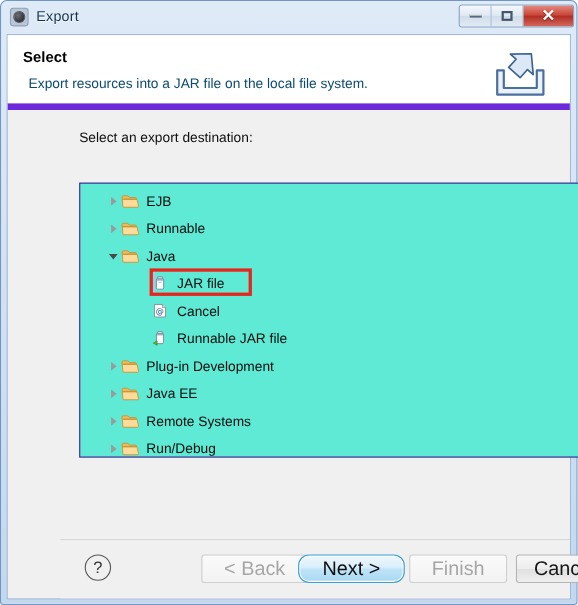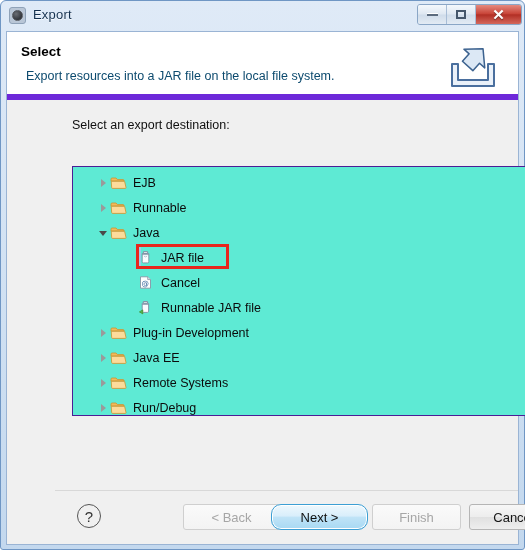--- a/index.html
+++ b/index.html
@@ -239,21 +239,21 @@
     width: 24px; height: 24px;
     border-radius: 50%;
     border: 1.5px solid #555;
     display: flex; align-items: center; justify-content: center;
     font-size: 15px; color: #333;
     background: #f0f0f0;
   }
   .btn {
     position: absolute; top: 14px;
     height: 26px;
-    font-size: 13px;
+    font-size: 18px;
     display: flex; align-items: center; justify-content: center;
     border: 1px solid #b5b5b5;
     border-radius: 3px;
     background: linear-gradient(180deg,#fbfbfb 0%, #f2f2f2 50%, #e9e9e9 51%, #f3f3f3 100%);
     color: #161616;
   }
   .btn.disabled { color: #a6a6a6; border-color: #cfcfcf;
     background: linear-gradient(180deg,#fafafa 0%,#f3f3f3 100%); }
   .btn.default {
     border: 1px solid #3c9fd4;

